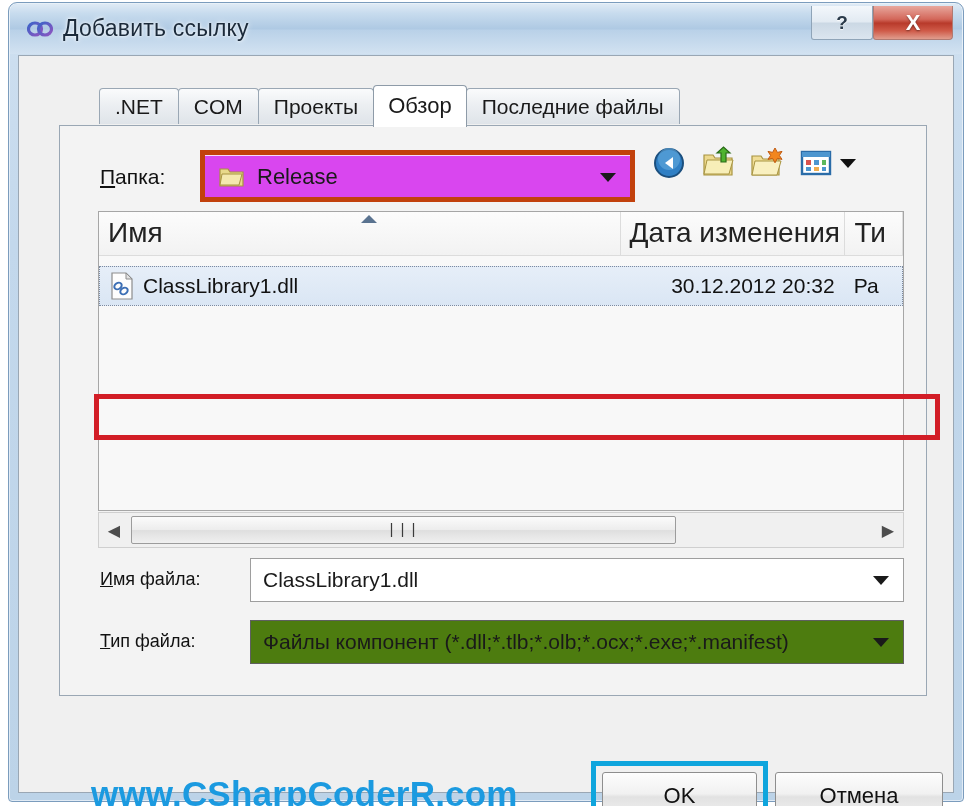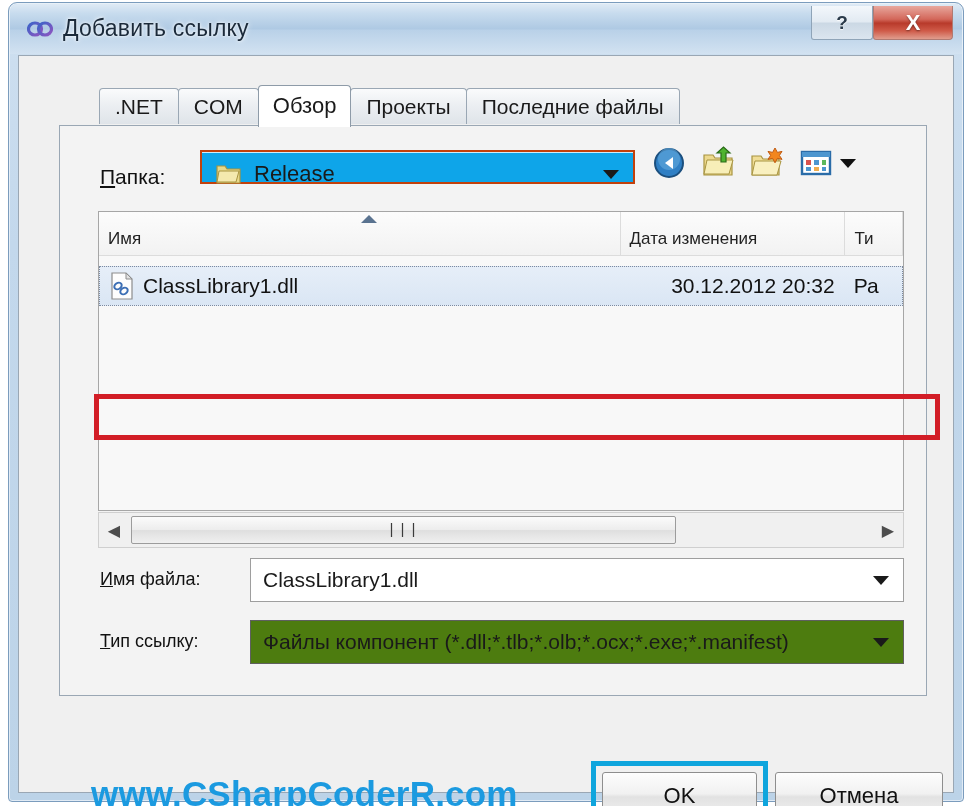--- a/index.html
+++ b/index.html
@@ -108,23 +108,23 @@
   }
 
   
   #folder-label {
     position: absolute; left: 40px; top: 39px;
     font-size: 21px; color: #111;
   }
   #folder-label u { text-decoration: underline; }
   #folder-combo {
     position: absolute; left: 140px; top: 24px;
-    width: 435px; height: 34px;
-    background: #0ea5e9;
-    border: 2px solid #c2410c;
+    width: 435px; height: 52px;
+    background: #d946ef;
+    border: 5px solid #c2410c;
     box-shadow: 0 1px 0 rgba(255,255,255,.8) inset;
   }
   #folder-icon {
     position: absolute; left: 13px; top: 9px; width: 27px; height: 26px;
   }
   #folder-value {
     position: absolute; left: 52px; top: 9px;
     font-size: 22px; color: #1a1a1a;
   }
   #folder-arrow {
@@ -156,21 +156,21 @@
     position: relative;
     height: 44px;
     background: linear-gradient(to bottom, #fcfcfc 0%, #f2f2f2 100%);
     border-bottom: 1px solid #dcdcdc;
     display: flex;
   }
   .col-head {
     position: relative;
     display: flex; align-items: flex-end;
     padding: 0 0 6px 9px;
-    font-size: 17px; color: #222;
+    font-size: 28px; color: #222;
     border-right: 1px solid #dcdcdc;
     overflow: hidden;
     white-space: nowrap;
   }
   #col-name  { width: 548px; }
   #col-date  { width: 236px; }
   #col-type  { width: 60px; }
   #sort-indicator {
     position: absolute; left: 262px; top: 3px;
     width: 0; height: 0;
@@ -308,22 +308,22 @@
 
     <div class="cap-btn" id="help-button">?</div>
     <div class="cap-btn" id="close-button">X</div>
   </div>
 
   <div id="window-inner">
 
     <div id="tab-strip">
       <div class="tab">.NET</div>
       <div class="tab">COM</div>
+      <div class="tab">Проекты</div>
       <div class="tab active">Обзор</div>
-      <div class="tab">Проекты</div>
       <div class="tab">Последние файлы</div>
     </div>
 
     <div id="tab-page">
 
       <div id="folder-label"><u>П</u><span>апка:</span></div>
 
       <div id="folder-combo">
         <span id="folder-icon">
           <svg width="27" height="26" viewBox="0 0 27 26">
@@ -416,21 +416,21 @@
         </div>
         <div class="sb-arrow">▶</div>
       </div>
 
       <div class="field-label" id="filename-label"><u>И</u><span>мя файла:</span></div>
       <div class="field-box" id="filename-field" title="Имя файла">
         <span class="field-value">ClassLibrary1.dll</span>
         <span class="field-arrow"></span>
       </div>
 
-      <div class="field-label" id="filetype-label"><u>Т</u><span>ип ссылку:</span></div>
+      <div class="field-label" id="filetype-label"><u>Т</u><span>ип файла:</span></div>
       <div class="field-box" id="filetype-field">
         <span class="field-value">Файлы компонент (*.dll;*.tlb;*.olb;*.ocx;*.exe;*.manifest)</span>
         <span class="field-arrow"></span>
       </div>
 
     </div>
 
     <div id="watermark">www.CSharpCoderR.com</div>
     <div class="dlg-button" id="ok-button">OK</div>
     <div class="dlg-button" id="cancel-button">Отмена</div>

